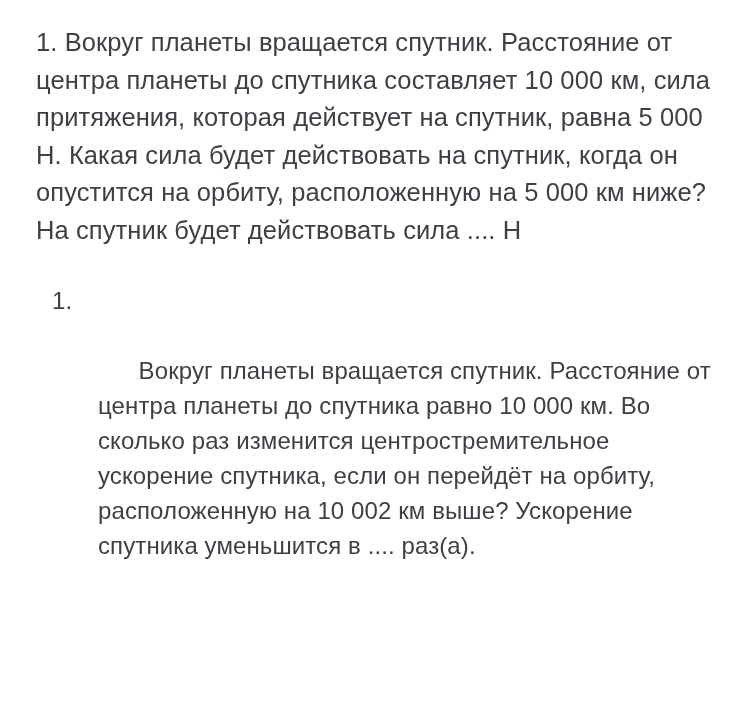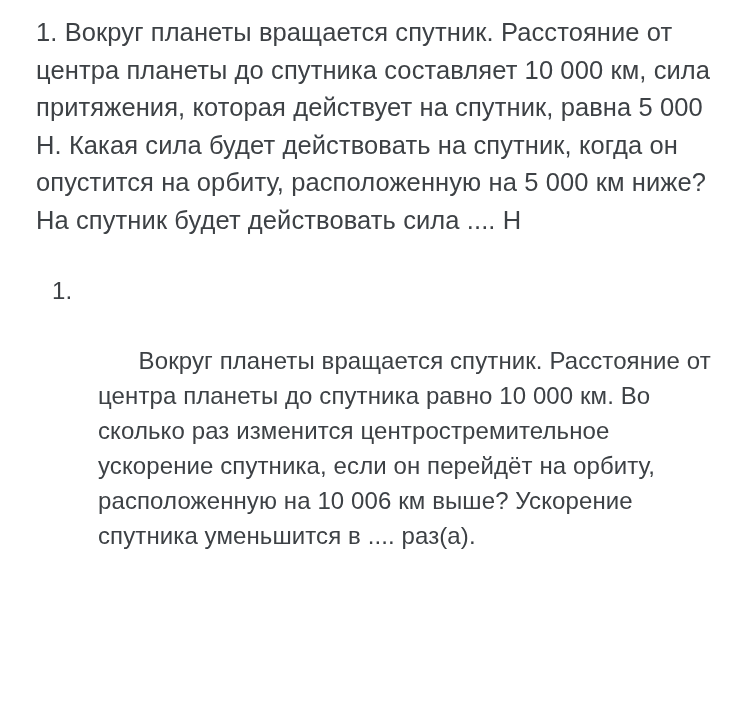--- a/index.html
+++ b/index.html
@@ -11,21 +11,21 @@
     height: 715px;
     background: #ffffff;
     font-family: "Liberation Sans", sans-serif;
     color: #3d4145;
     overflow: hidden;
   }
   .page {
     width: 750px;
     height: 715px;
     box-sizing: border-box;
-    padding: 14px 30px 0 36px;
+    padding: 24px 30px 0 36px;
   }
   .block-one {
     margin: 0;
     padding: 0;
     list-style: none;
   }
   .block-one .item {
     font-size: 25.5px;
     line-height: 37.5px;
     letter-spacing: 0.1px;
@@ -60,17 +60,17 @@
 
 <div class="page">
 
   <ul class="block-one">
     <li class="item">1. Вокруг планеты вращается спутник. Расстояние от центра планеты до спутника составляет 10 000 км, сила притяжения, которая действует на спутник, равна 5 000 Н. Какая сила будет действовать на спутник, когда он опустится на орбиту, расположенную на 5 000 км ниже? На спутник будет действовать сила .... Н</li>
   </ul>
 
   <ul class="block-two">
     <li class="item">
       <span class="marker">1.</span>
-      <span>Вокруг планеты вращается спутник. Расстояние от центра планеты до спутника равно 10 000 км. Во сколько раз изменится центростремительное ускорение спутника, если он перейдёт на орбиту, расположенную на 10 006 км выше? Ускорение спутника уменьшится в .... раз(а).</span>
+      <span>Вокруг планеты вращается спутник. Расстояние от центра планеты до спутника равно 10 000 км. Во сколько раз изменится центростремительное ускорение спутника, если он перейдёт на орбиту, расположенную на 10 002 км выше? Ускорение спутника уменьшится в .... раз(а).</span>
     </li>
   </ul>
 
 </div>
 
 </body></html>

